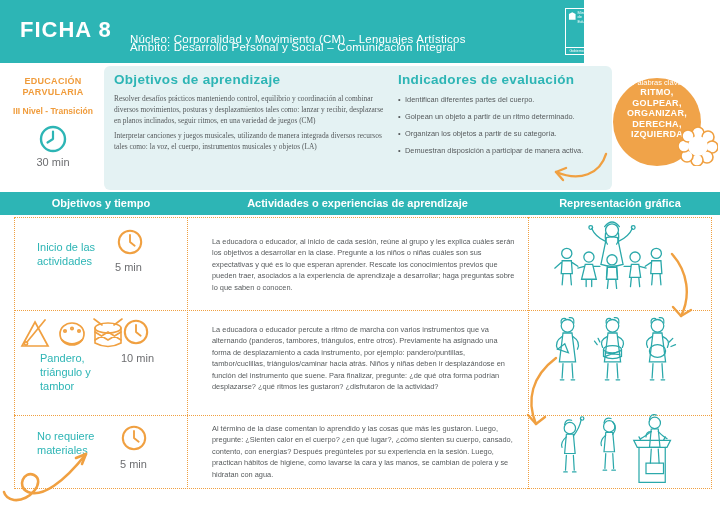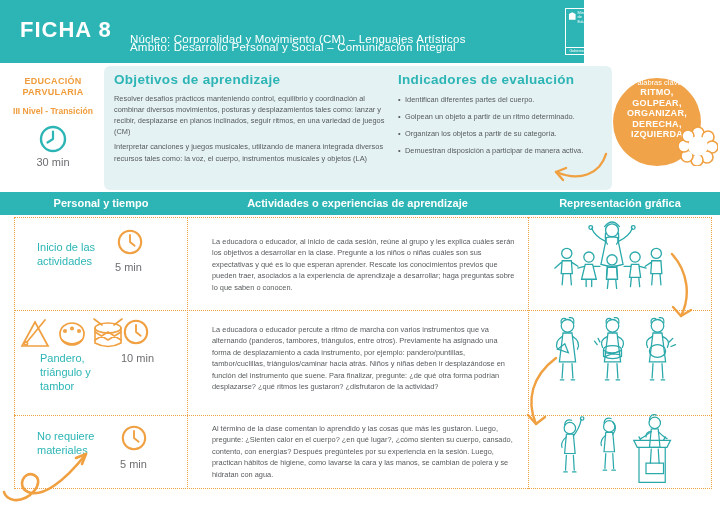--- a/index.html
+++ b/index.html
@@ -24,21 +24,21 @@
   .side{position:absolute;left:6px;top:66px;width:94px;height:124px;background:#ffffff;text-align:center;}
   .side-program{margin-top:10px;color:#f09c3c;font-weight:bold;font-size:9px;line-height:1.25;letter-spacing:.3px;}
   .side-level{margin-top:7px;color:#f09c3c;font-weight:bold;font-size:8.5px;}
   .side-clock{margin-top:8px;}
   .side-min{margin-top:2px;font-size:11px;color:#6d6e71;}
 
   
   .panel{position:absolute;left:104px;top:66px;width:508px;height:124px;background:#e4f2f3;border-radius:6px;}
   .obj-title{position:absolute;left:114px;top:72px;font-size:13.5px;font-weight:bold;color:#2db5b5;letter-spacing:.3px;}
   .obj-text{position:absolute;left:114px;top:93px;width:272px;font-size:7.4px;line-height:1.5;color:#565a5c;}
-  .obj-text p{margin:0 0 4px 0;}
+  .obj-text p{margin:0 0 4px 0;font-family:Liberation Serif, serif;}
   .ind-title{position:absolute;left:398px;top:72px;font-size:13.5px;font-weight:bold;color:#2db5b5;letter-spacing:.3px;}
   .ind-list{position:absolute;left:398px;top:95px;width:202px;font-size:7.4px;line-height:1.4;color:#565a5c;}
   .ind-item{margin-bottom:6.5px;padding-left:7px;position:relative;}
   .ind-item::before{content:"•";position:absolute;left:0;top:0;color:#565a5c;}
 
   
   .kw-circle{position:absolute;left:613px;top:78px;width:88px;height:88px;border-radius:50%;
              background:#f0a349;color:#ffffff;text-align:center;}
   .kw-label{font-size:7.5px;}
   .kw-word{font-size:9px;font-weight:bold;line-height:1.18;letter-spacing:.3px;}
@@ -146,21 +146,21 @@
     </g>
     <circle cx="20" cy="20" r="10" fill="#ffffff"></circle>
   </svg>
 
   <svg class="doodle" style="left:548px;top:150px;" width="62" height="36" viewBox="0 0 62 36">
     <path d="M58,4 C52,24 32,32 8,22" stroke="#f0a041" stroke-width="2.4" fill="none" stroke-linecap="round"></path>
     <path d="M8,22 L18,18 M8,22 L15,30" stroke="#f0a041" stroke-width="2.4" fill="none" stroke-linecap="round"></path>
   </svg>
 
   <div class="thead">
-    <div class="h" style="left:15px;width:172px;">Personal y tiempo</div>
+    <div class="h" style="left:15px;width:172px;">Objetivos y tiempo</div>
     <div class="h" style="left:187px;width:341px;">Actividades o experiencias de aprendizaje</div>
     <div class="h" style="left:528px;width:184px;">Representación gráfica</div>
   </div>
 
   <div class="vline" style="left:14px;"></div>
   <div class="vline" style="left:187px;"></div>
   <div class="vline" style="left:528px;"></div>
   <div class="vline" style="left:711px;"></div>
   <div class="hline" style="top:217px;"></div>
   <div class="hline" style="top:310px;"></div>

